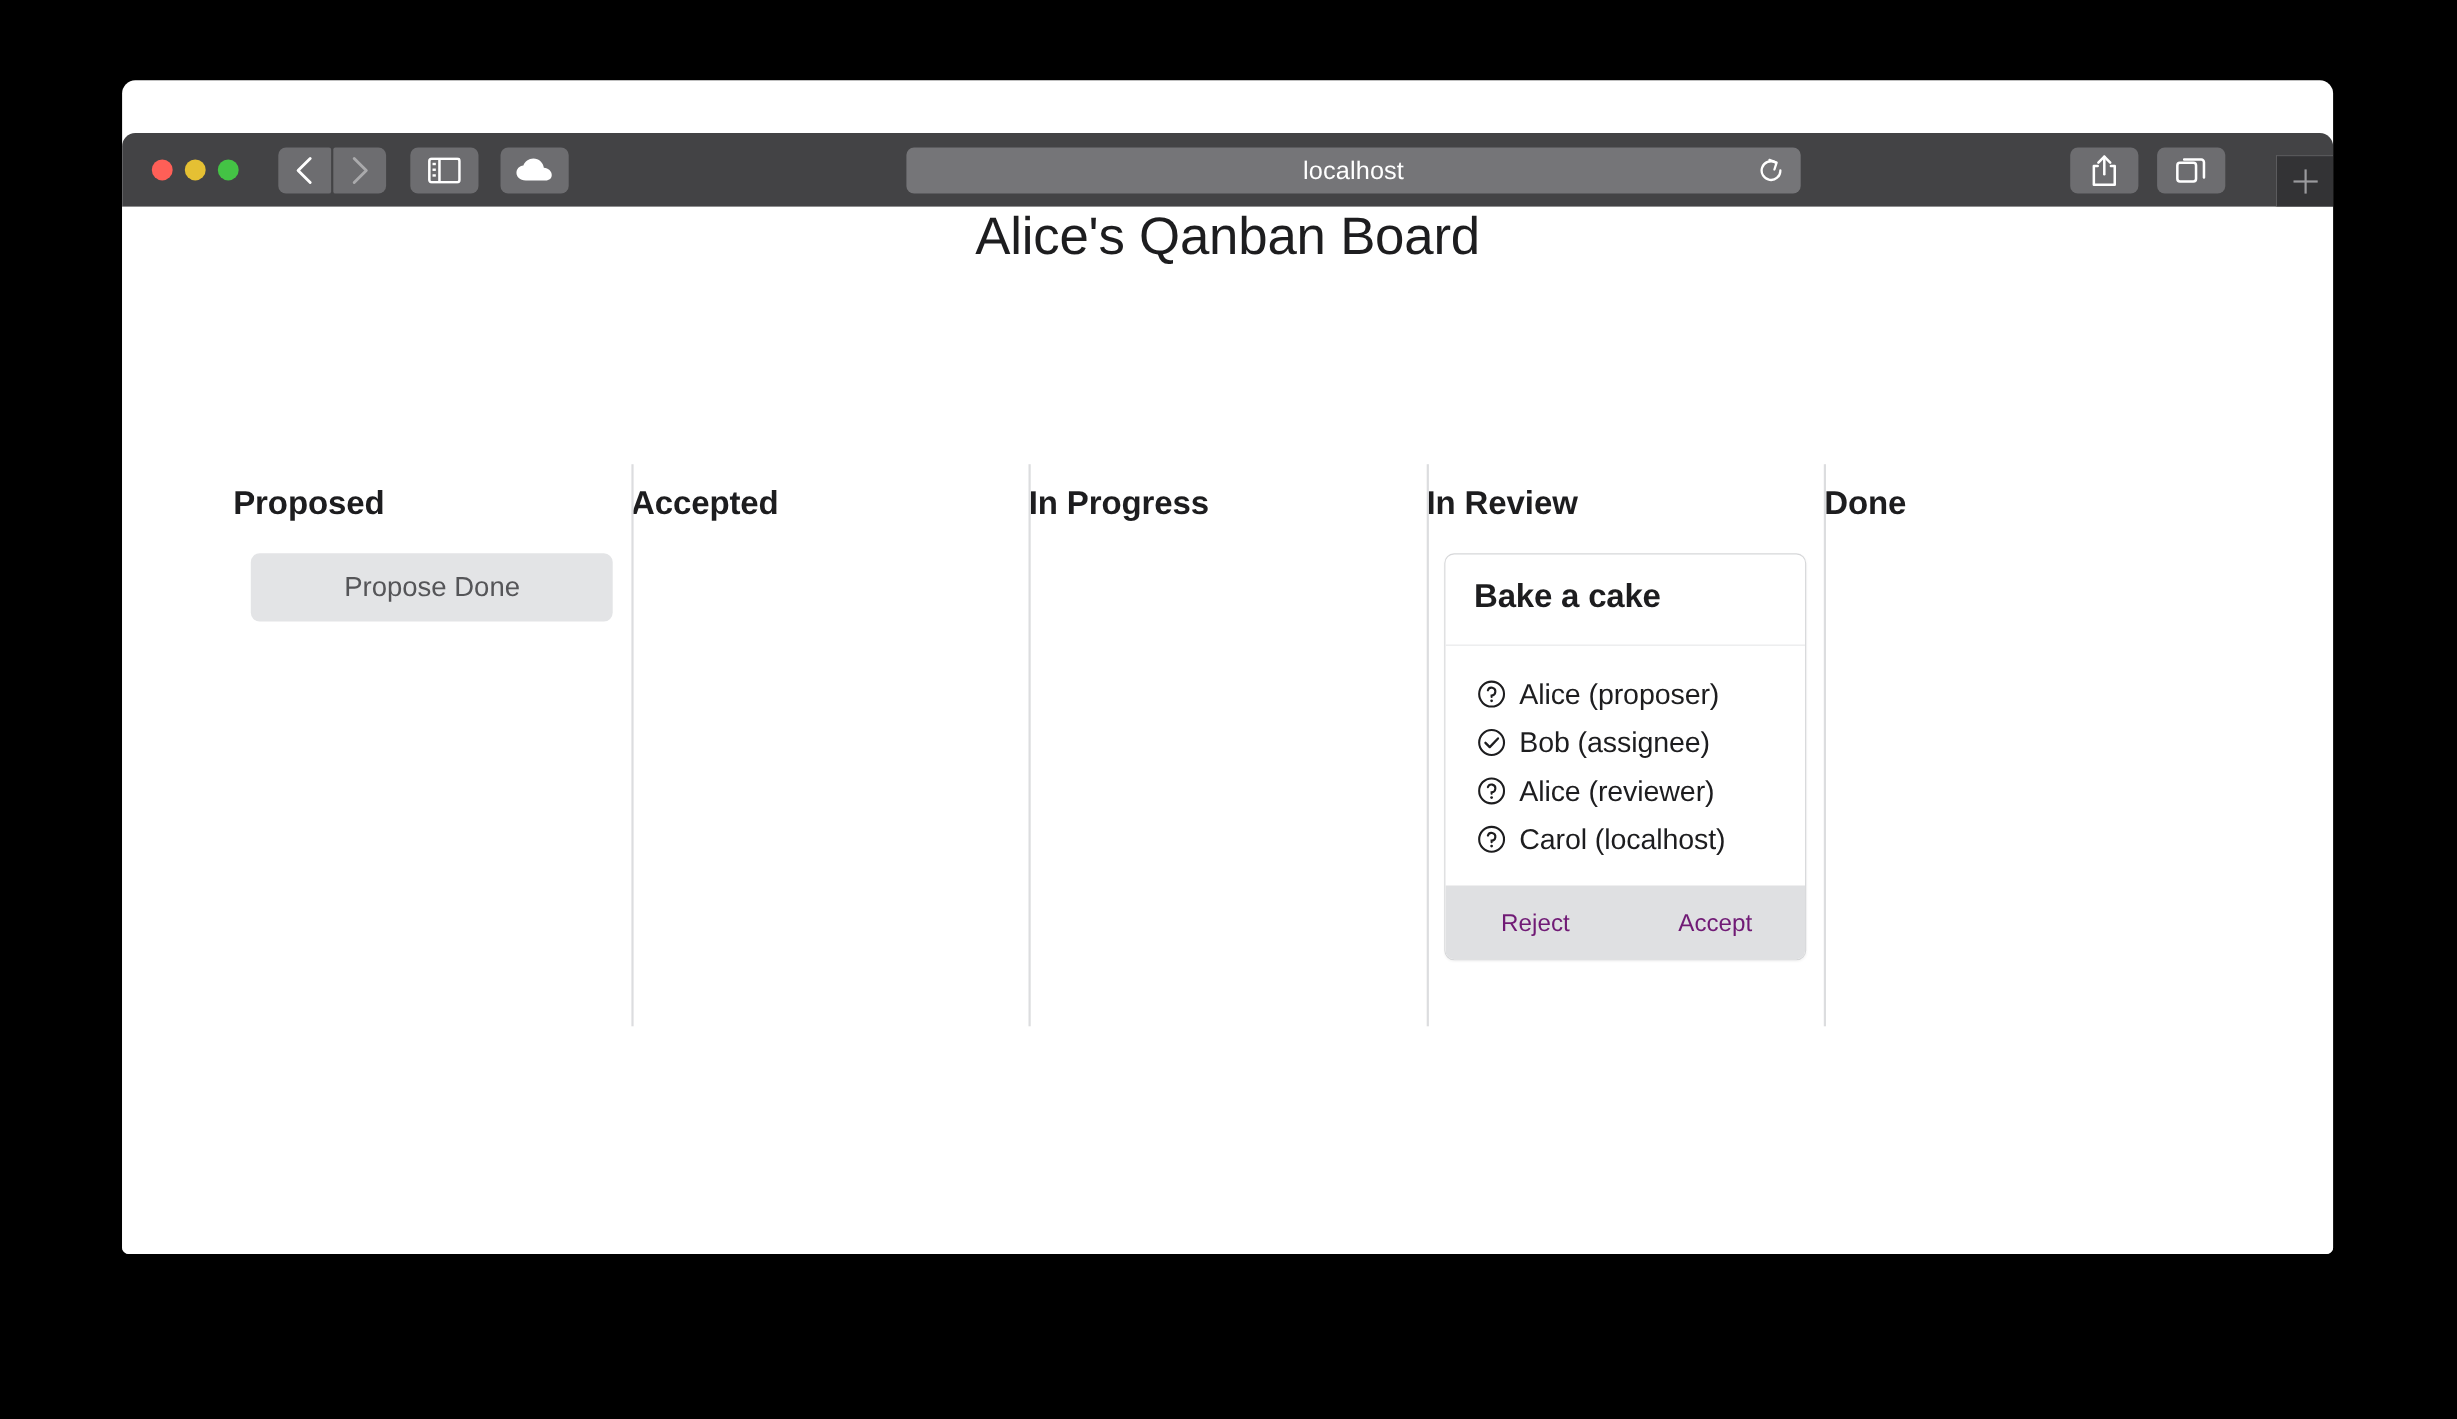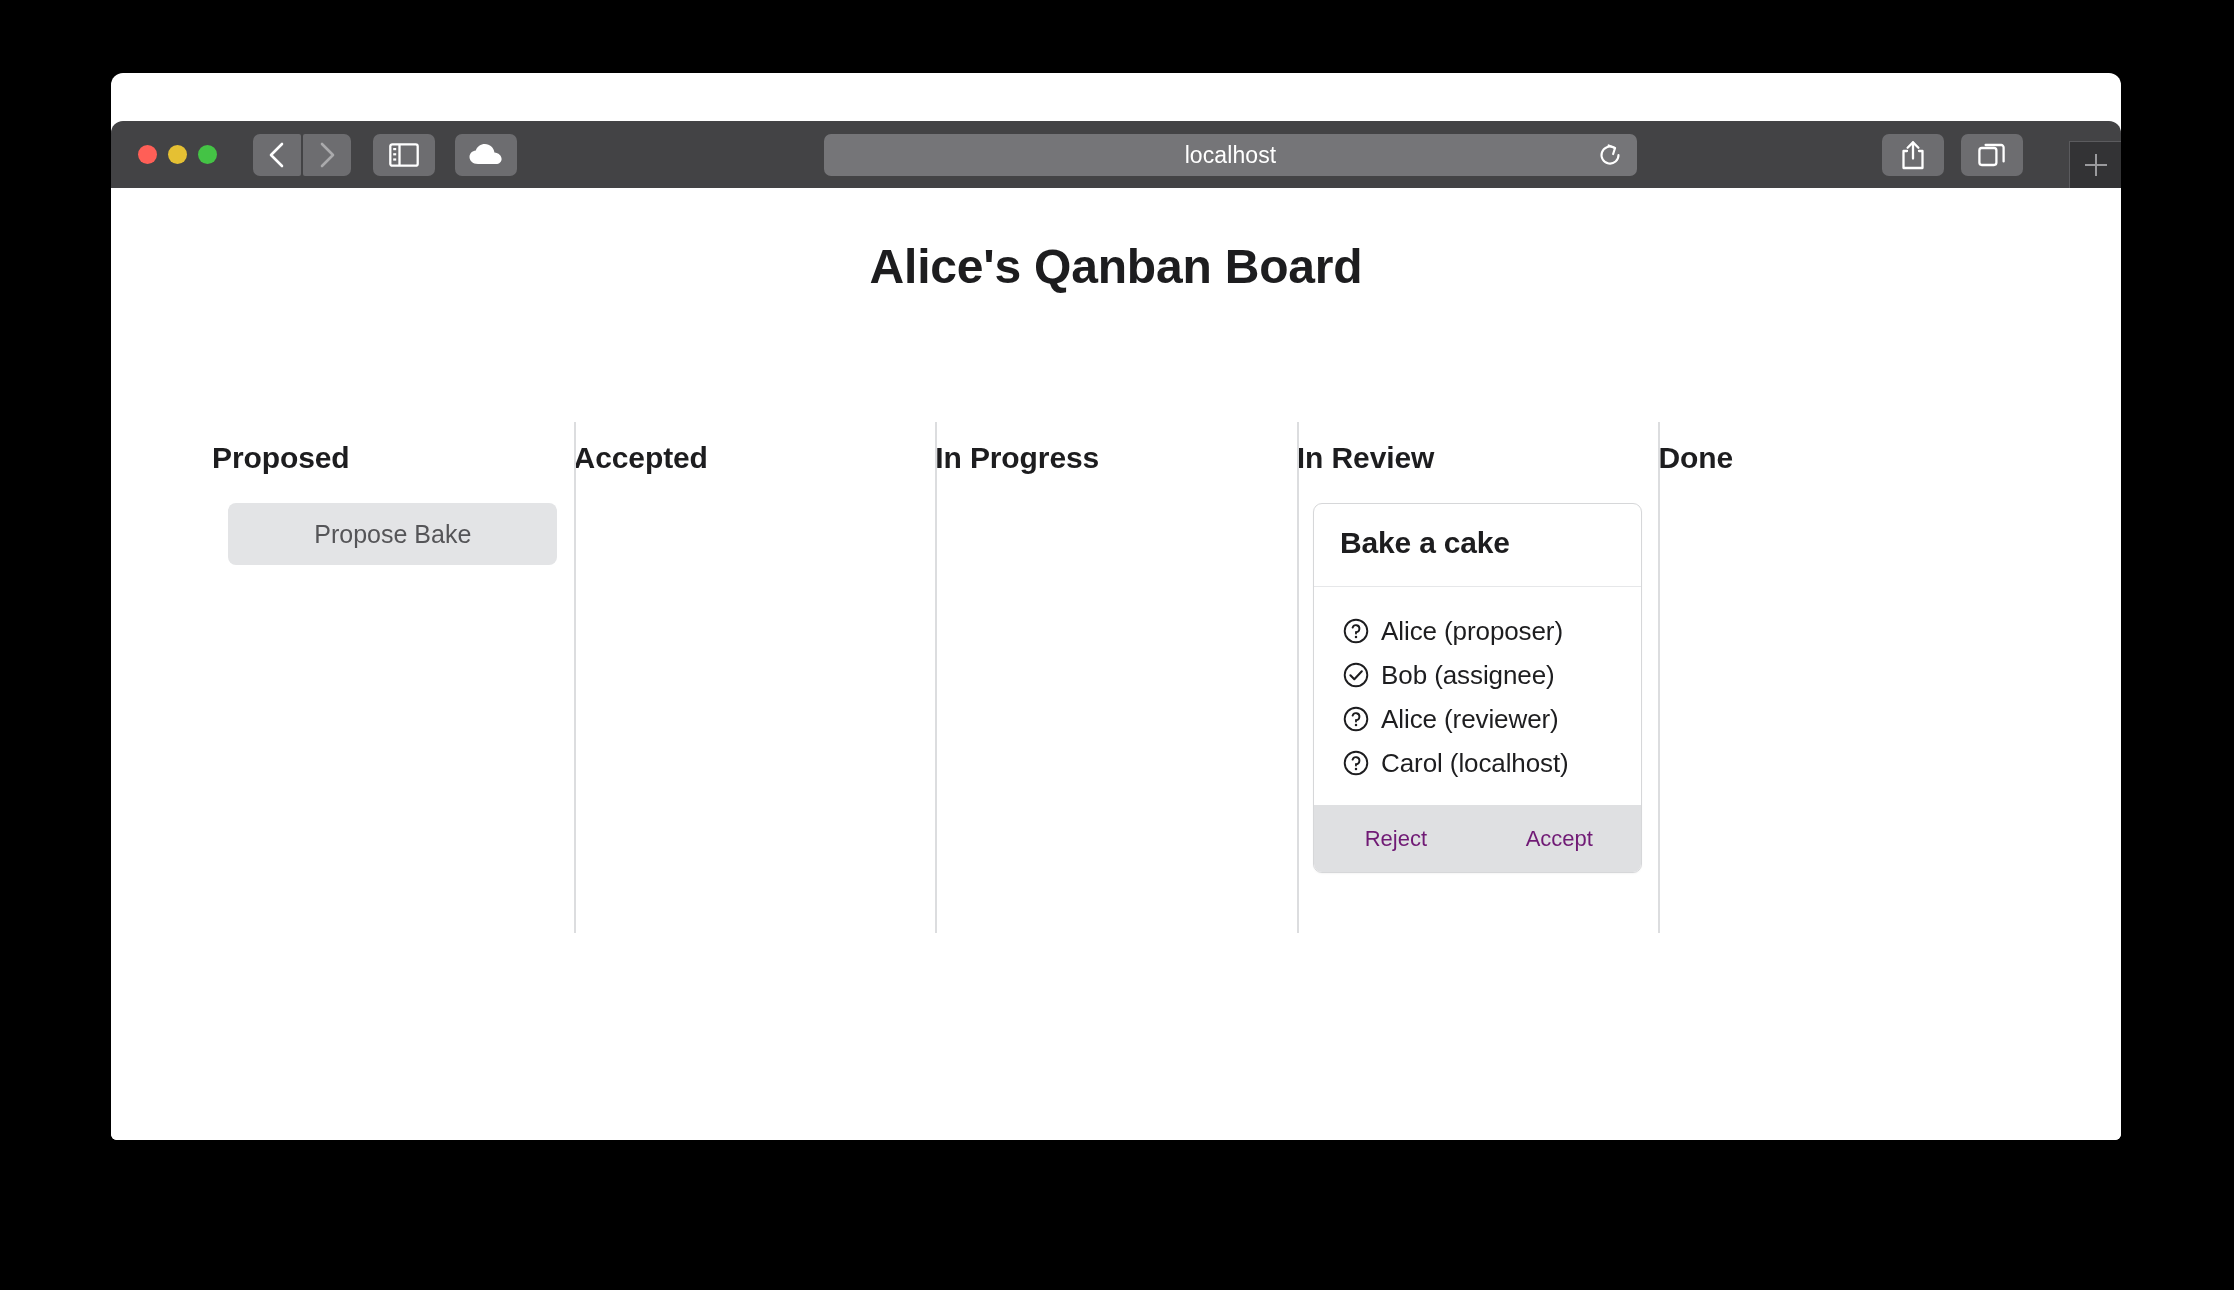--- a/index.html
+++ b/index.html
@@ -126,23 +126,22 @@
   
   #page {
     position: relative;
     height: 1000px;
     background: #ffffff;
   }
 
   #page-title {
     text-align: center;
     font-size: 48px;
-    font-weight: bold;
+    font-weight: normal;
     color: #1d1d1f;
-    padding-top: 51px;
     letter-spacing: -0.2px;
   }
 
   
   #board {
     position: absolute;
     left: 101px;
     top: 234px;
     width: 1808px;
     display: flex;
@@ -311,21 +310,21 @@
   </div>
 
   <div id="page">
 
     <h1 id="page-title">Alice's Qanban Board</h1>
 
     <div id="board">
 
       <div class="column">
         <div class="col-title">Proposed</div>
-        <button id="propose-todo-btn">Propose Bake</button>
+        <button id="propose-todo-btn">Propose Done</button>
       </div>
 
       <div class="column">
         <div class="col-title">Accepted</div>
       </div>
 
       <div class="column">
         <div class="col-title">In Progress</div>
       </div>
 

